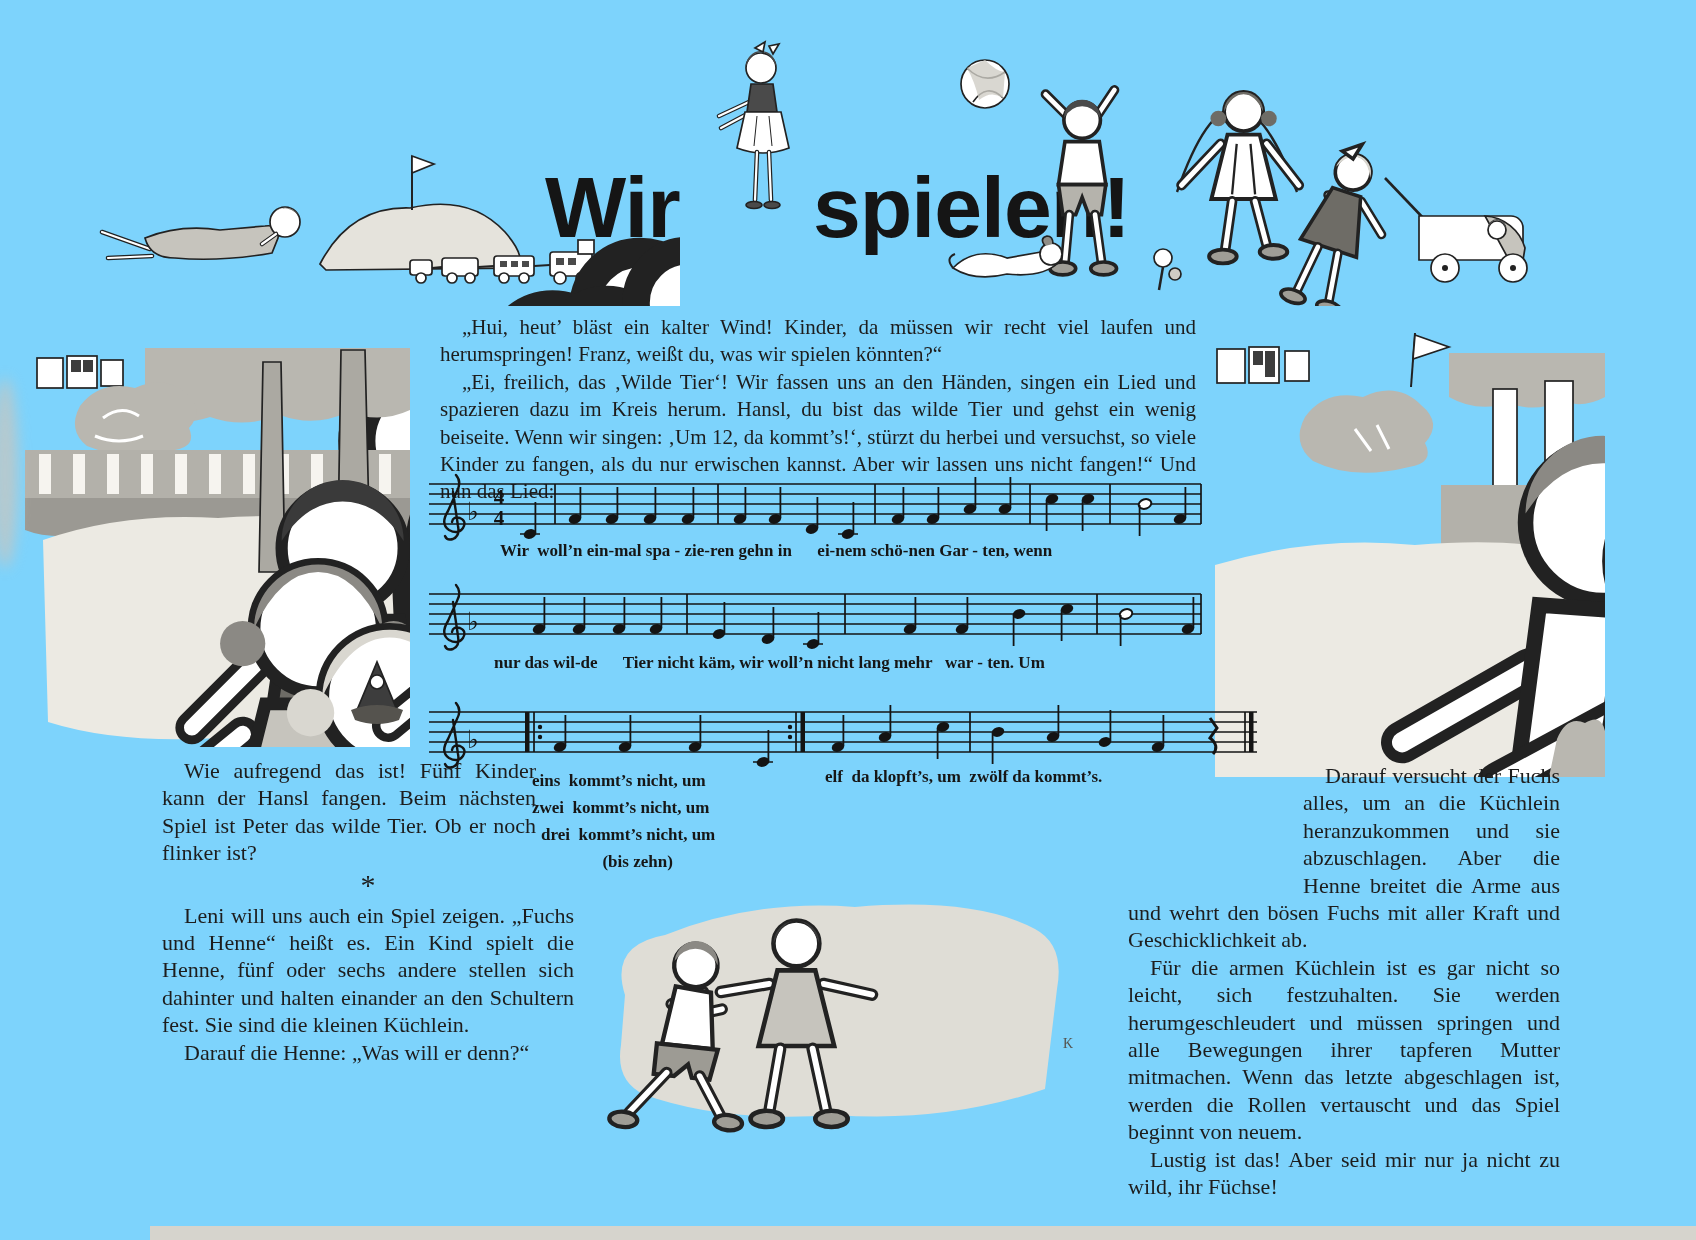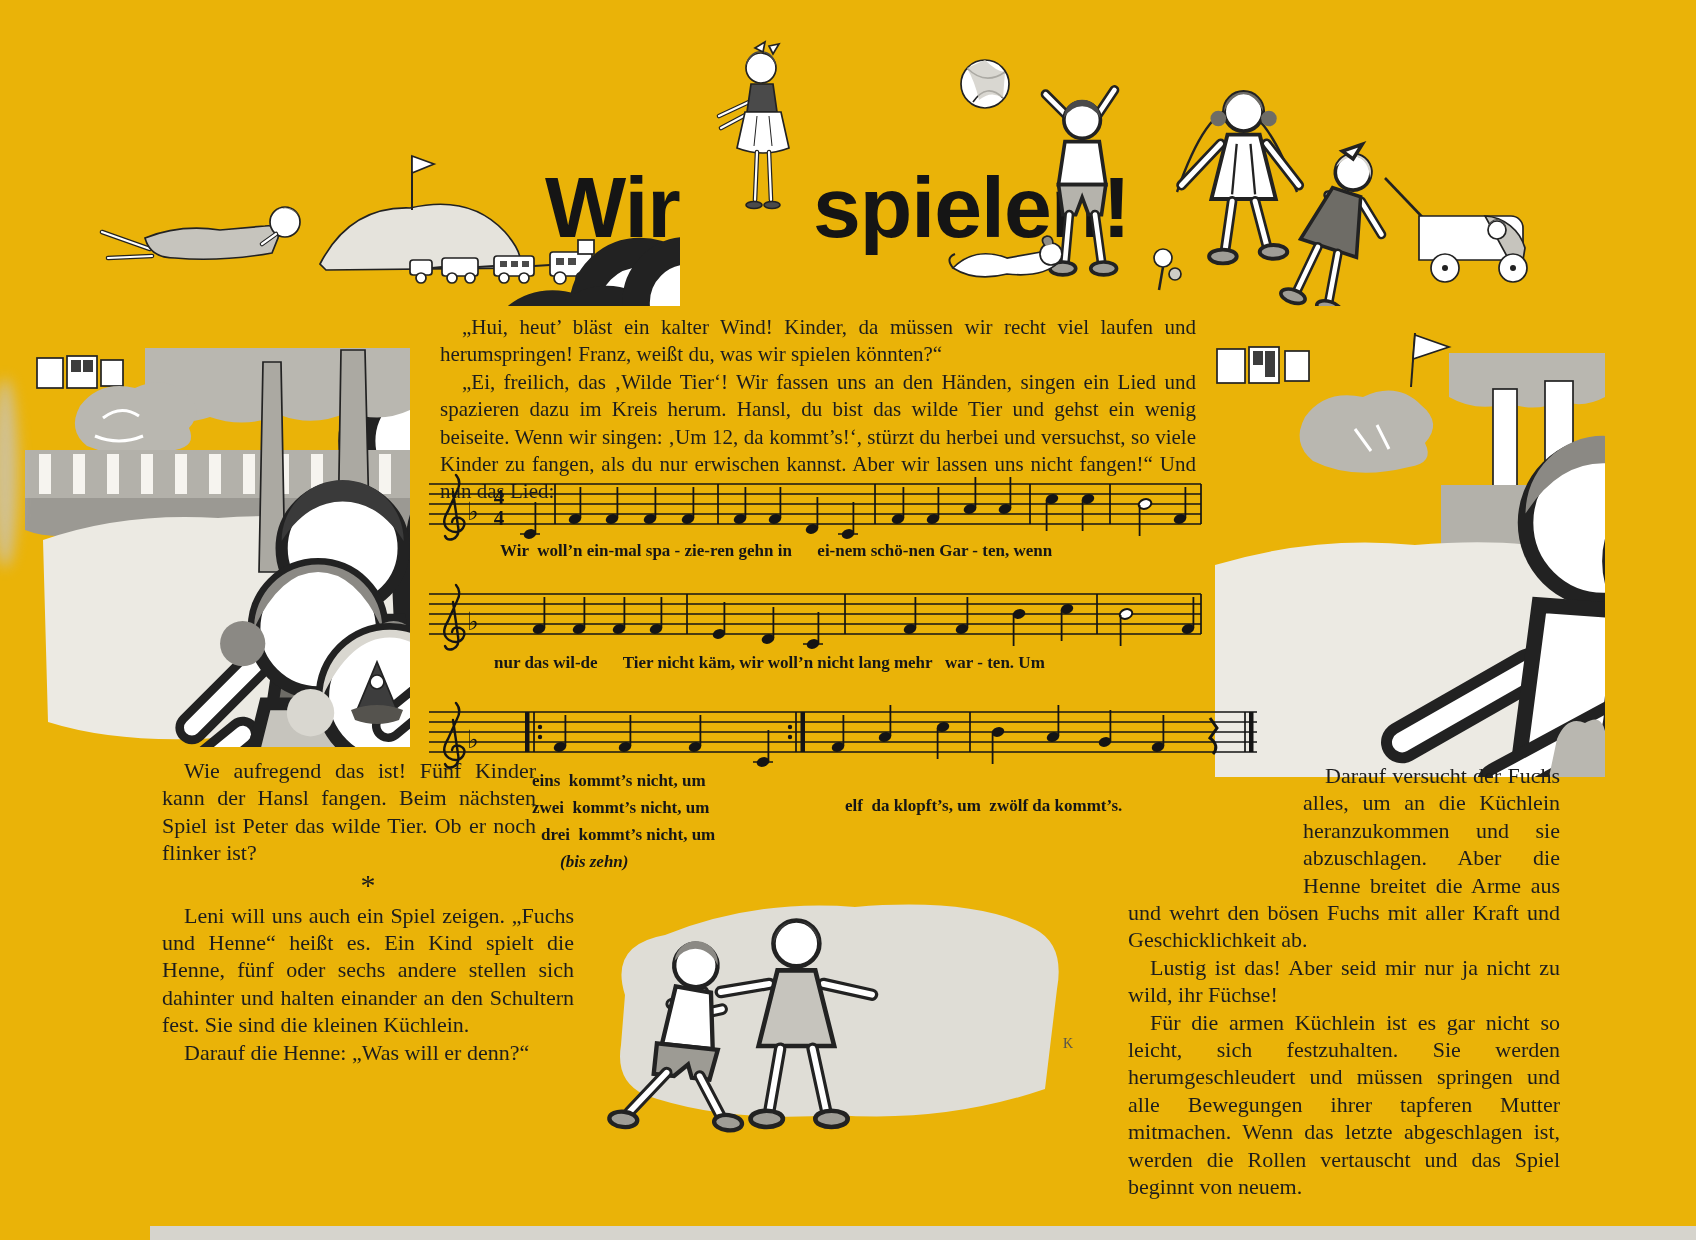--- a/index.html
+++ b/index.html
@@ -1,25 +1,25 @@
 <!DOCTYPE html>
 <html lang="de"><head>
 <meta charset="utf-8">
 <style>
   html,body{margin:0;padding:0;background:#e8e6e1;}
-  #page{position:relative;width:1696px;height:1240px;background:#eab308;overflow:hidden;}
+  #page{position:relative;width:1696px;height:1240px;background:#7dd3fc;overflow:hidden;}
   .abs{position:absolute;}
   .txt{font-family:"Liberation Serif",serif;color:#1d1d1d;text-align:justify;hyphens:auto;}
   .txt p{margin:0;}
   .ind{text-indent:22px;}
   .col{font-size:22px;line-height:27.4px;}
   .intro{font-size:21px;line-height:27.4px;}
   .title-word{font-family:"Liberation Sans",sans-serif;font-weight:bold;font-size:86px;letter-spacing:-1px;color:#151515;white-space:nowrap;}
   .lyr{font-family:"Liberation Serif",serif;font-weight:bold;font-size:17px;color:#161616;white-space:pre;}
-  .lyr-it{font-style:italic;font-weight:bold;}
+  .lyr-it{font-weight:bold;text-align:center;}
   .star{font-size:30px;text-align:center;line-height:30px;margin:3px 0 2px 0;}
   .rfloat{float:left;width:175px;height:118px;}
   .lo{stroke:#222;stroke-width:4.6;fill:none;stroke-linecap:round;}
   .li{stroke:#fff;stroke-width:2.2;fill:none;stroke-linecap:round;}
   .ol{stroke:#222;stroke-width:1.7;}
   .artist{font-family:"Liberation Serif",serif;font-size:14px;color:#55534e;}
   svg{display:block;}
 </style>
 </head>
 <body>
@@ -587,21 +587,21 @@
 
   <div class="abs lyr" style="left:500px;top:541px;">Wir  woll’n ein-mal spa - zie-ren gehn in      ei-nem schö-nen Gar - ten, wenn</div>
   <div class="abs lyr" style="left:494px;top:653px;">nur das wil-de      Tier nicht käm, wir woll’n nicht lang mehr   war - ten. Um</div>
 
   <div class="abs" style="left:532px;top:767px;">
     <div class="lyr" style="line-height:27px;">eins  kommt’s nicht, um</div>
     <div class="lyr" style="line-height:27px;">zwei  kommt’s nicht, um</div>
     <div class="lyr" style="line-height:27px;margin-left:9px;">drei  kommt’s nicht, um</div>
     <div class="lyr lyr-it" style="line-height:27px;padding-left:28px;">(bis zehn)</div>
   </div>
-  <div class="abs lyr" style="left:845px;top:767px;margin-top:29px;">elf  da klopft’s, um  zwölf da kommt’s.</div>
+  <div class="abs lyr" style="left:825px;top:767px;">elf  da klopft’s, um  zwölf da kommt’s.</div>
 
   <div class="abs txt col" style="left:162px;top:757px;width:412px;">
     <p class="ind" style="margin-right:38px;">Wie aufregend das ist! Fünf Kinder kann der Hansl fangen. Beim nächsten Spiel ist Peter das wilde Tier. Ob er noch flinker ist?</p>
     <div class="star">*</div>
     <p class="ind">Leni will uns auch ein Spiel zeigen. „Fuchs und Henne“ heißt es. Ein Kind spielt die Henne, fünf oder sechs andere stellen sich dahinter und halten einander an den Schultern fest. Sie sind die kleinen Küchlein.</p>
     <p class="ind">Darauf die Henne: „Was will er denn?“</p>
   </div>
 
   <svg class="abs" style="left:595px;top:875px" width="475" height="275" viewBox="0 0 475 275">
     <path d="M30 120 q-16 -50 40 -60 q90 -36 190 -28 q120 -10 180 22 q30 16 22 60 l-12 100 q-100 34 -210 26 q-110 8 -190 -20 q-30 -14 -24 -50 z" fill="#dfddd6"></path>
@@ -646,20 +646,20 @@
       <use href="#kid-run" transform="translate(360,78) scale(2.1)" style="color:#8b8984;--shirt:#c6c4bd;--shorts:#b5b3ac"></use>
       <use href="#kid-run" transform="translate(400,86) scale(2.0)" style="color:#d9d7d0;--shirt:#fff;--shorts:#c6c4bd"></use>
     </g>
   </svg>
 
   <div class="abs artist" style="left:1063px;top:1036px;">K</div>
 
   <div class="abs txt col" style="left:1128px;top:762px;width:432px;">
     <div class="rfloat"></div>
     <p class="ind">Darauf versucht der Fuchs alles, um an die Küchlein heranzukommen und sie abzuschlagen. Aber die Henne breitet die Arme aus und wehrt den bösen Fuchs mit aller Kraft und Geschicklichkeit ab.</p>
+    <p class="ind">Für die armen Küchlein ist es gar nicht so leicht, sich festzuhalten. Sie werden herumgeschleudert und müssen springen und alle Bewegungen ihrer tapferen Mutter mitmachen. Wenn das letzte abgeschlagen ist, werden die Rollen vertauscht und das Spiel beginnt von neuem.</p>
     <p class="ind">Lustig ist das! Aber seid mir nur ja nicht zu wild, ihr Füchse!</p>
-    <p class="ind">Für die armen Küchlein ist es gar nicht so leicht, sich festzuhalten. Sie werden herumgeschleudert und müssen springen und alle Bewegungen ihrer tapferen Mutter mitmachen. Wenn das letzte abgeschlagen ist, werden die Rollen vertauscht und das Spiel beginnt von neuem.</p>
   </div>
 
   <div class="abs" style="left:-8px;top:378px;width:26px;height:190px;background:#c9c6bf;border-radius:50%;filter:blur(7px);opacity:.75;"></div>
   <div class="abs" style="left:150px;top:1226px;width:1546px;height:14px;background:#d6d4cd;"></div>
 
 </div>
 
 </body></html>

